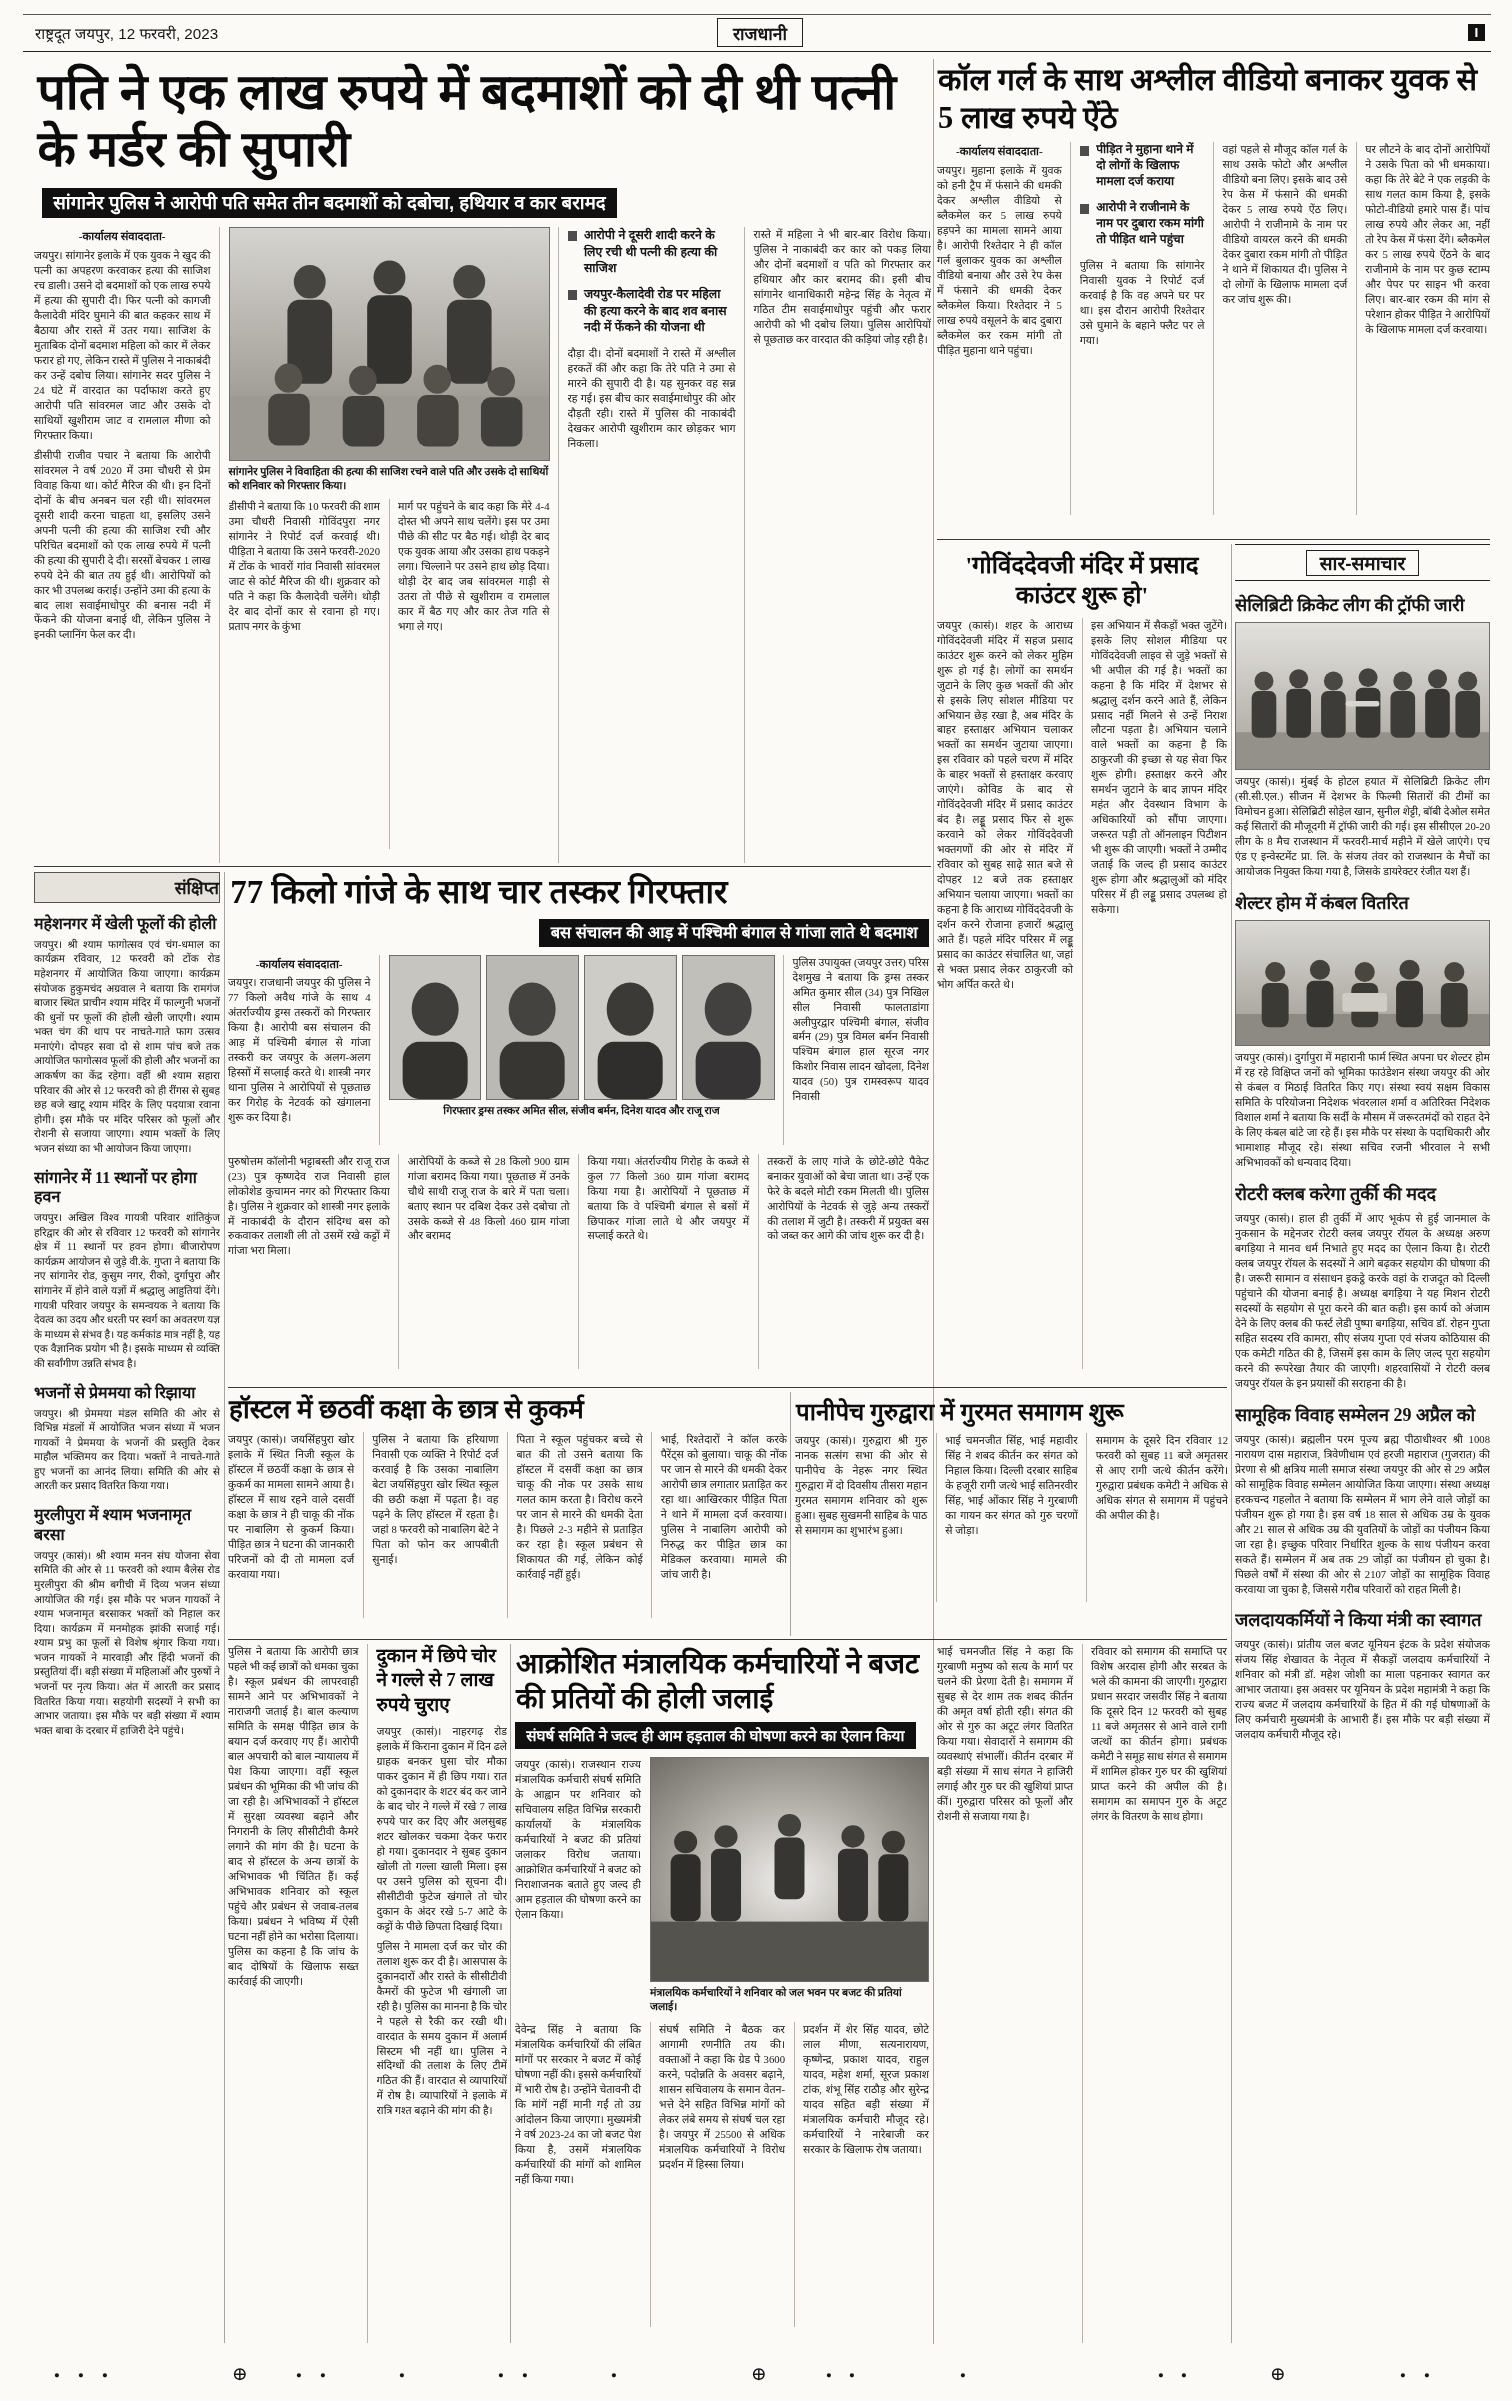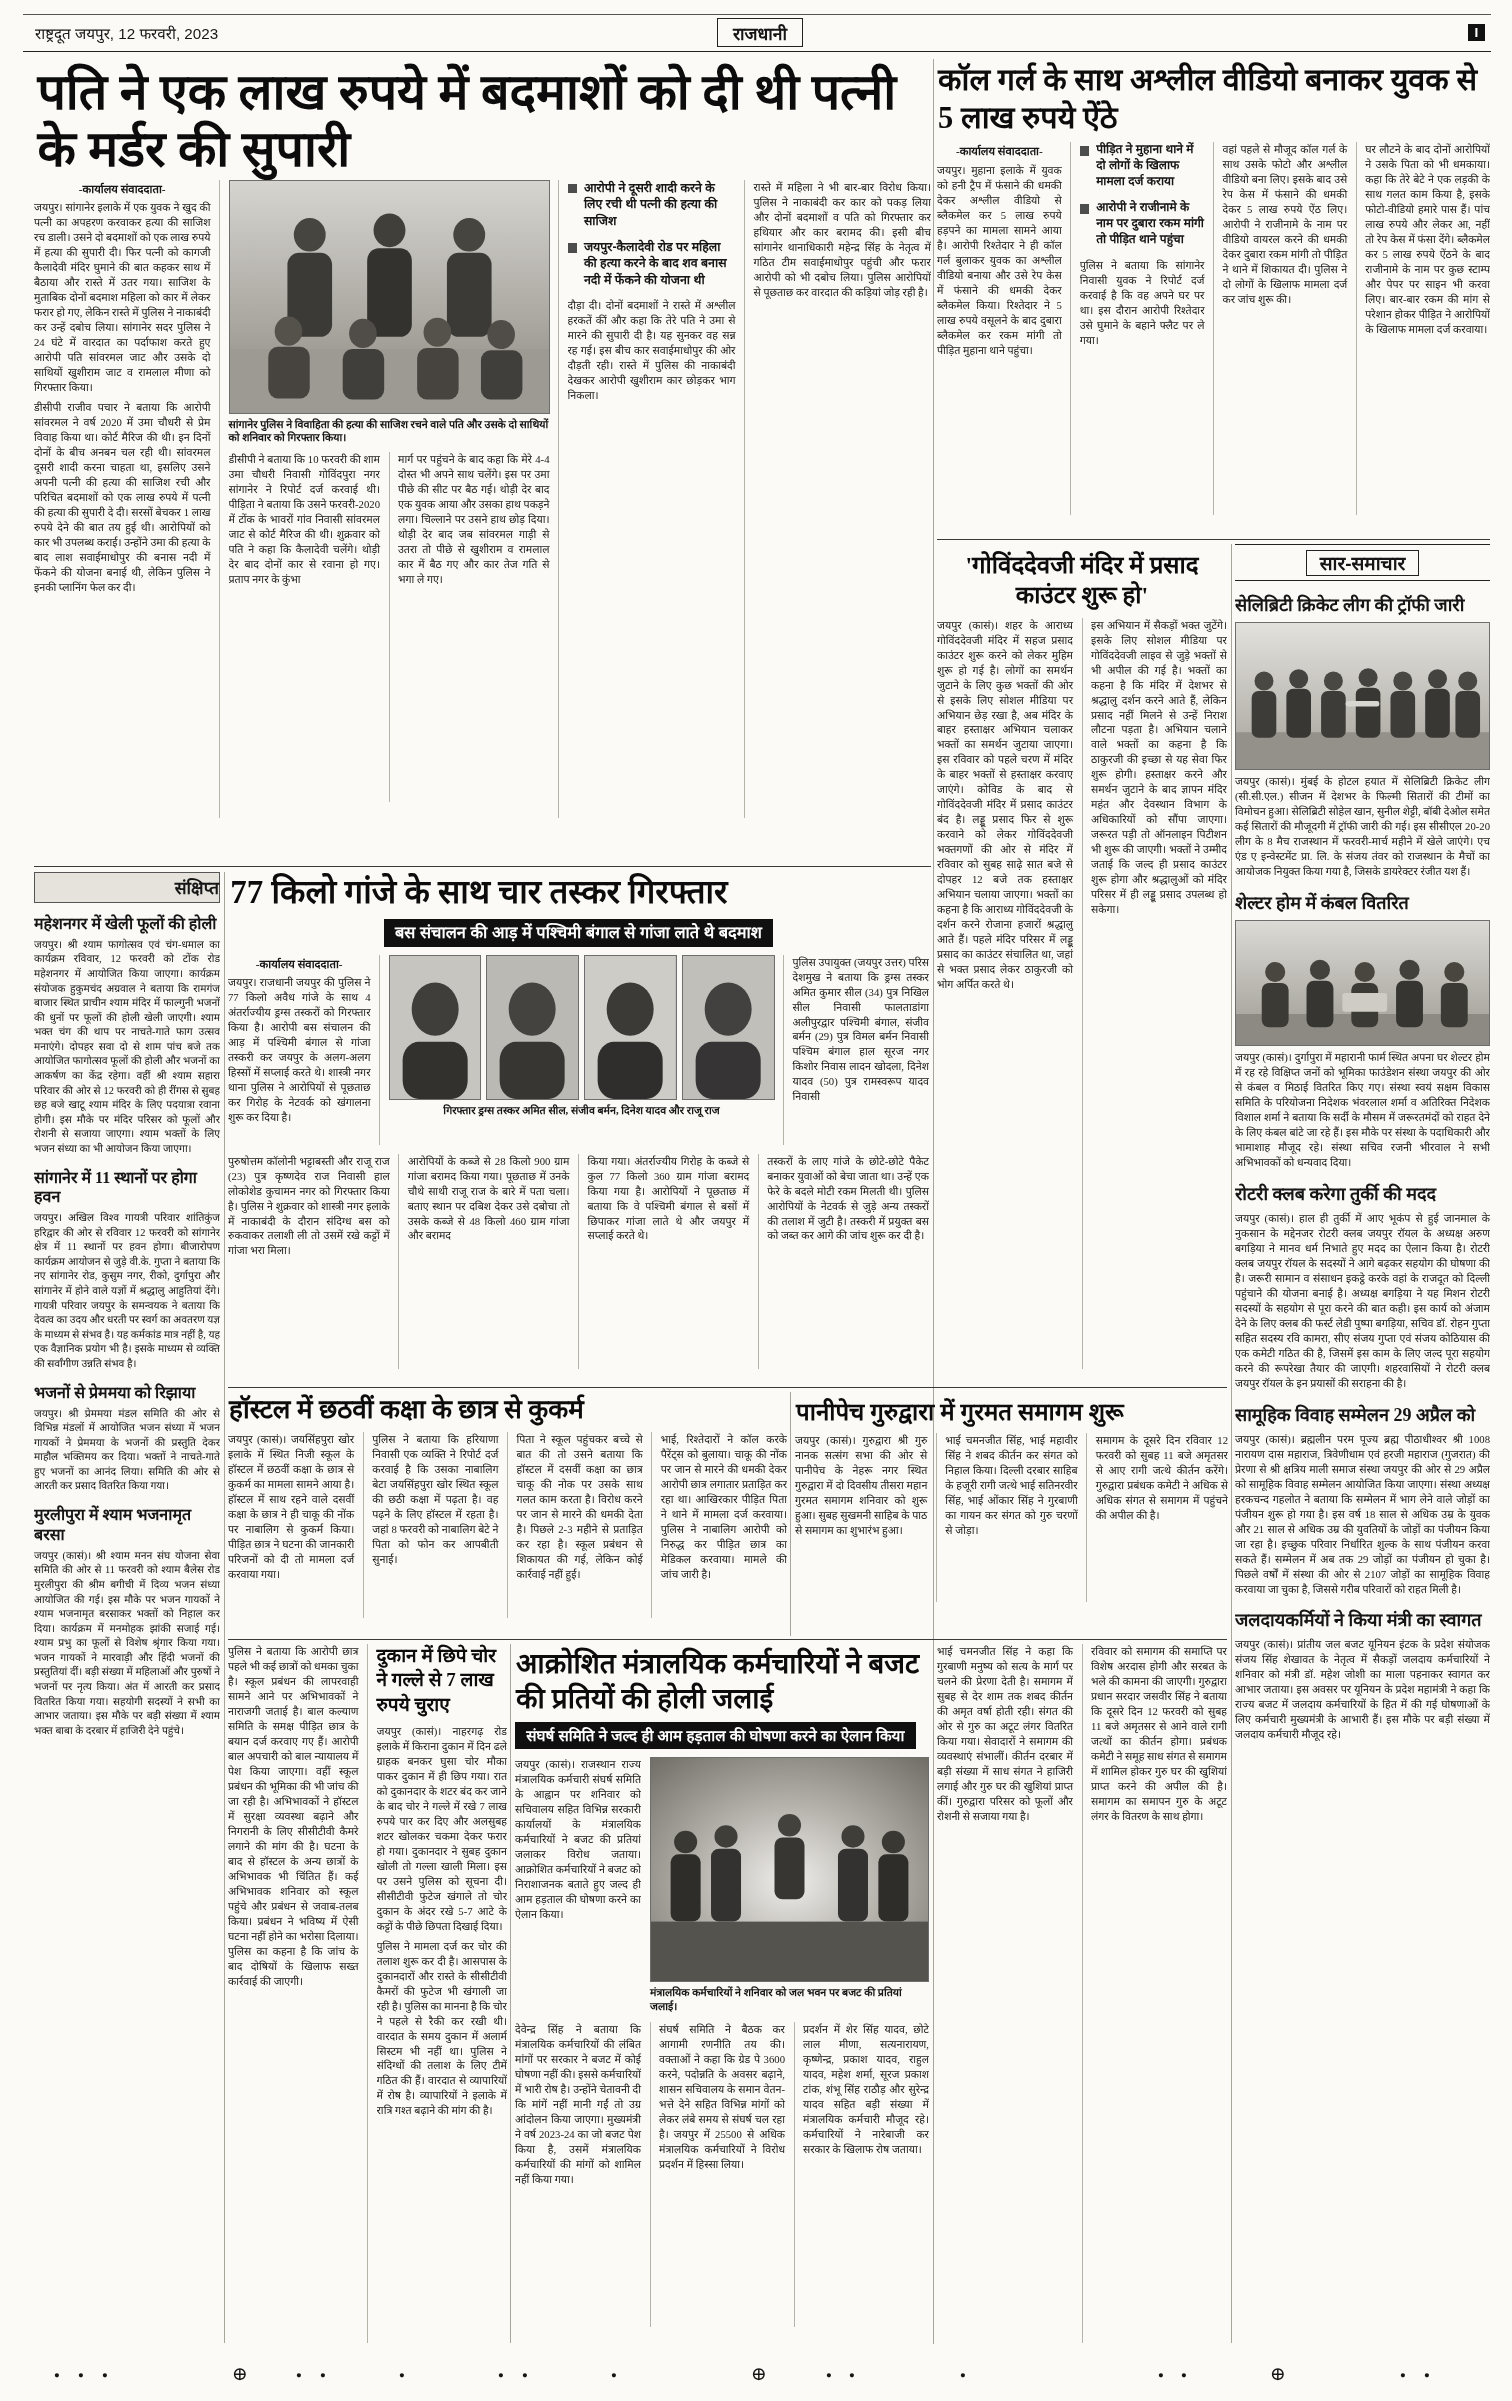--- a/index.html
+++ b/index.html
@@ -66,20 +66,23 @@
   <div class="vr" style="left:224px;top:872px;height:1471px"></div>
   <div class="vr" style="left:790px;top:1392px;height:244px"></div>
   <div class="vr" style="left:510px;top:1644px;height:699px"></div>
   <div class="hr2" style="left:34px;top:866px;width:897px"></div>
   <div class="hr2" style="left:937px;top:539px;width:553px"></div>
   <div class="hr2" style="left:228px;top:1387px;width:999px"></div>
   <div class="hr2" style="left:228px;top:1639px;width:999px"></div>
 
   <section class="abs" style="left:34px;top:59px;width:897px;height:804px">
     <h1 class="hl" style="font-size:50px;padding:4.5px 3.4px 2.3px">पति ने एक लाख रुपये में बदमाशों को दी थी पत्नी के मर्डर की सुपारी</h1>
+    <div style="padding-left:8px;margin:8px 0 9px">
+      <span class="blackbar" style="font-size:18.6px">सांगानेर पुलिस ने आरोपी पति समेत तीन बदमाशों को दबोचा, हथियार व कार बरामद</span>
+    </div>
     <div class="cols" style="height:638px">
       <div style="flex:0 0 185px">
         <div class="byline">-कार्यालय संवाददाता-</div>
         <div class="body-text">
           <p>जयपुर। सांगानेर इलाके में एक युवक ने खुद की पत्नी का अपहरण करवाकर हत्या की साजिश रच डाली। उसने दो बदमाशों को एक लाख रुपये में हत्या की सुपारी दी। फिर पत्नी को कागजी कैलादेवी मंदिर घुमाने की बात कहकर साथ में बैठाया और रास्ते में उतर गया। साजिश के मुताबिक दोनों बदमाश महिला को कार में लेकर फरार हो गए, लेकिन रास्ते में पुलिस ने नाकाबंदी कर उन्हें दबोच लिया। सांगानेर सदर पुलिस ने 24 घंटे में वारदात का पर्दाफाश करते हुए आरोपी पति सांवरमल जाट और उसके दो साथियों खुशीराम जाट व रामलाल मीणा को गिरफ्तार किया।</p>
           <p>डीसीपी राजीव पचार ने बताया कि आरोपी सांवरमल ने वर्ष 2020 में उमा चौधरी से प्रेम विवाह किया था। कोर्ट मैरिज की थी। इन दिनों दोनों के बीच अनबन चल रही थी। सांवरमल दूसरी शादी करना चाहता था, इसलिए उसने अपनी पत्नी की हत्या की साजिश रची और परिचित बदमाशों को एक लाख रुपये में पत्नी की हत्या की सुपारी दे दी। सरसों बेचकर 1 लाख रुपये देने की बात तय हुई थी। आरोपियों को कार भी उपलब्ध कराई। उन्होंने उमा की हत्या के बाद लाश सवाईमाधोपुर की बनास नदी में फेंकने की योजना बनाई थी, लेकिन पुलिस ने इनकी प्लानिंग फेल कर दी।</p>
         </div>
       </div>
       <div style="flex:0 0 339px">
         <figure class="photo" style="height:234px">
@@ -263,21 +266,21 @@
 
     <h3 class="side-title">भजनों से प्रेममया को रिझाया</h3>
     <p class="body-text" style="font-size:10.4px">जयपुर। श्री प्रेममया मंडल समिति की ओर से विभिन्न मंडलों में आयोजित भजन संध्या में भजन गायकों ने प्रेममया के भजनों की प्रस्तुति देकर माहौल भक्तिमय कर दिया। भक्तों ने नाचते-गाते हुए भजनों का आनंद लिया। समिति की ओर से आरती कर प्रसाद वितरित किया गया।</p>
 
     <h3 class="side-title">मुरलीपुरा में श्याम भजनामृत बरसा</h3>
     <p class="body-text" style="font-size:10.4px">जयपुर (कासं)। श्री श्याम मनन संघ योजना सेवा समिति की ओर से 11 फरवरी को श्याम बैलेस रोड मुरलीपुरा की श्रीम बगीची में दिव्य भजन संध्या आयोजित की गई। इस मौके पर भजन गायकों ने श्याम भजनामृत बरसाकर भक्तों को निहाल कर दिया। कार्यक्रम में मनमोहक झांकी सजाई गई। श्याम प्रभु का फूलों से विशेष श्रृंगार किया गया। भजन गायकों ने मारवाड़ी और हिंदी भजनों की प्रस्तुतियां दीं। बड़ी संख्या में महिलाओं और पुरुषों ने भजनों पर नृत्य किया। अंत में आरती कर प्रसाद वितरित किया गया। सहयोगी सदस्यों ने सभी का आभार जताया। इस मौके पर बड़ी संख्या में श्याम भक्त बाबा के दरबार में हाजिरी देने पहुंचे।</p>
   </aside>
 
   <section class="abs" style="left:228px;top:872px;width:701px;height:513px">
     <h2 class="hl" style="font-size:33px;padding:2.3px 2.3px 4.5px">77 किलो गांजे के साथ चार तस्कर गिरफ्तार</h2>
-    <div style="text-align:center;margin:2.3px 0 8px">
+    <div style="text-align:right;margin:2.3px 0 8px">
       <span class="blackbar" style="font-size:16.4px">बस संचालन की आड़ में पश्चिमी बंगाल से गांजा लाते थे बदमाश</span>
     </div>
     <div class="cols" style="height:190px">
       <div style="flex:0 0 151px">
         <div class="byline">-कार्यालय संवाददाता-</div>
         <div class="body-text">
             <p>जयपुर। राजधानी जयपुर की पुलिस ने 77 किलो अवैध गांजे के साथ 4 अंतर्राज्यीय ड्रग्स तस्करों को गिरफ्तार किया है। आरोपी बस संचालन की आड़ में पश्चिमी बंगाल से गांजा तस्करी कर जयपुर के अलग-अलग हिस्सों में सप्लाई करते थे। शास्त्री नगर थाना पुलिस ने आरोपियों से पूछताछ कर गिरोह के नेटवर्क को खंगालना शुरू कर दिया है।</p>
           </div>
       </div>
       <div style="flex:0 0 404px">

